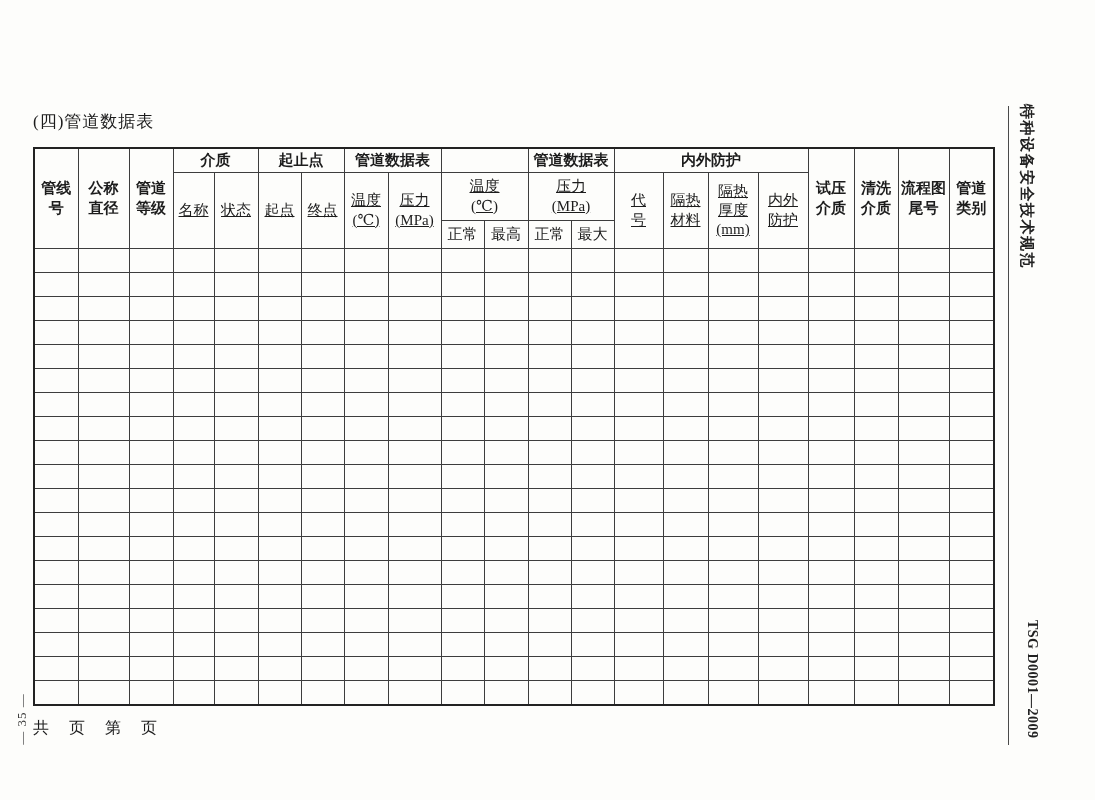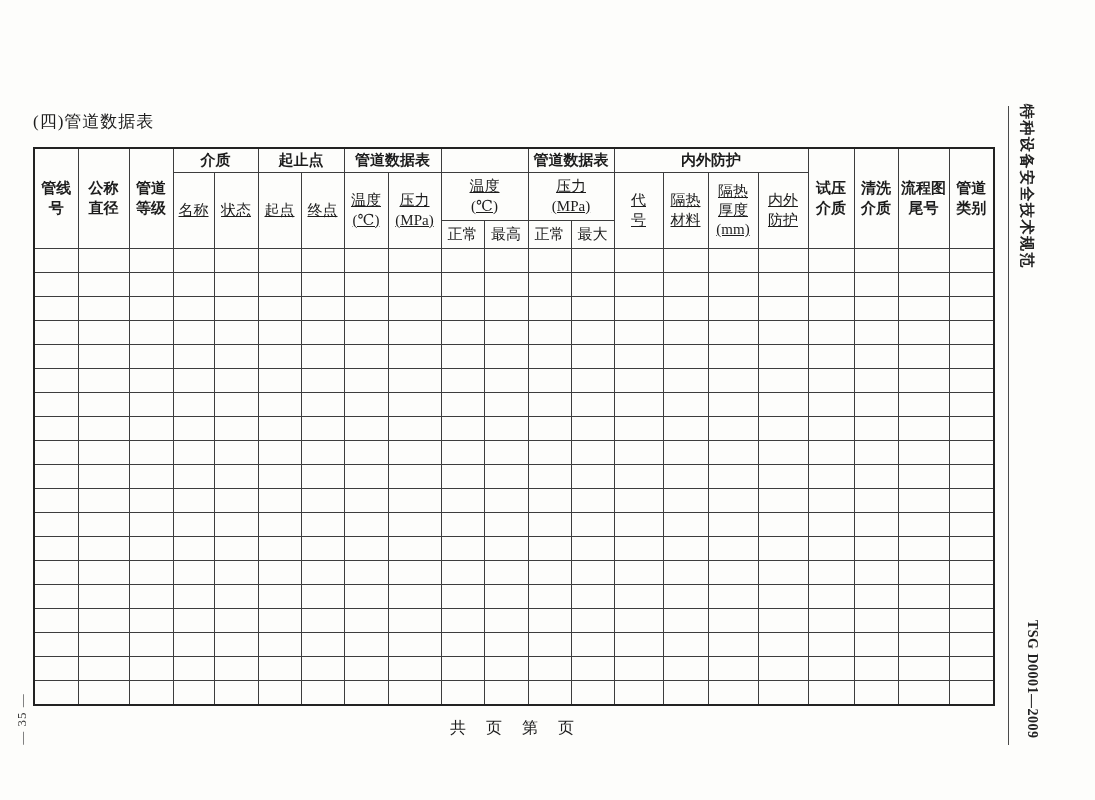--- a/index.html
+++ b/index.html
@@ -31,21 +31,21 @@
     vertical-align:middle;
     white-space:pre-line;
     overflow:hidden;
   }
   .data-table thead tr.h1 th { height:23px;font-weight:bold; }
   .data-table thead tr.h2 th { height:47px;text-decoration:underline; }
   .data-table thead tr.h3 th { height:27px; }
   .data-table tbody td { height:23px; }
   .footer-line {
     position:absolute; left:33px; top:718px; width:960px;
-    text-align:center; font-size:16px; letter-spacing:2px;
+    text-align:left; font-size:16px; letter-spacing:2px;
   }
   .page-number {
     position:absolute; left:14px; top:748px; width:58px;
     transform:rotate(-90deg); transform-origin:top left;
     font-size:13px; color:#3a3a3a; text-align:center; letter-spacing:1px;
   }
   .margin-rule {
     position:absolute; left:1008px; top:106px;
     width:1px; height:639px; background:#4a4a4a;
   }

